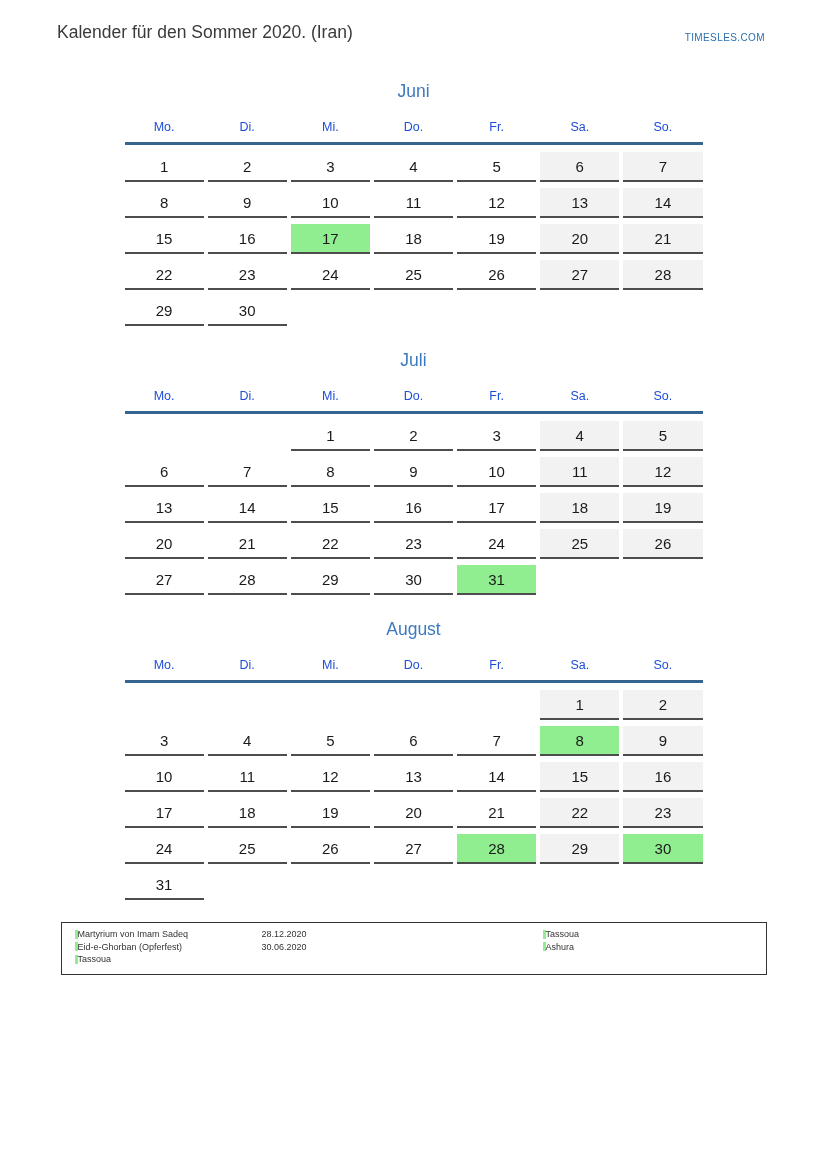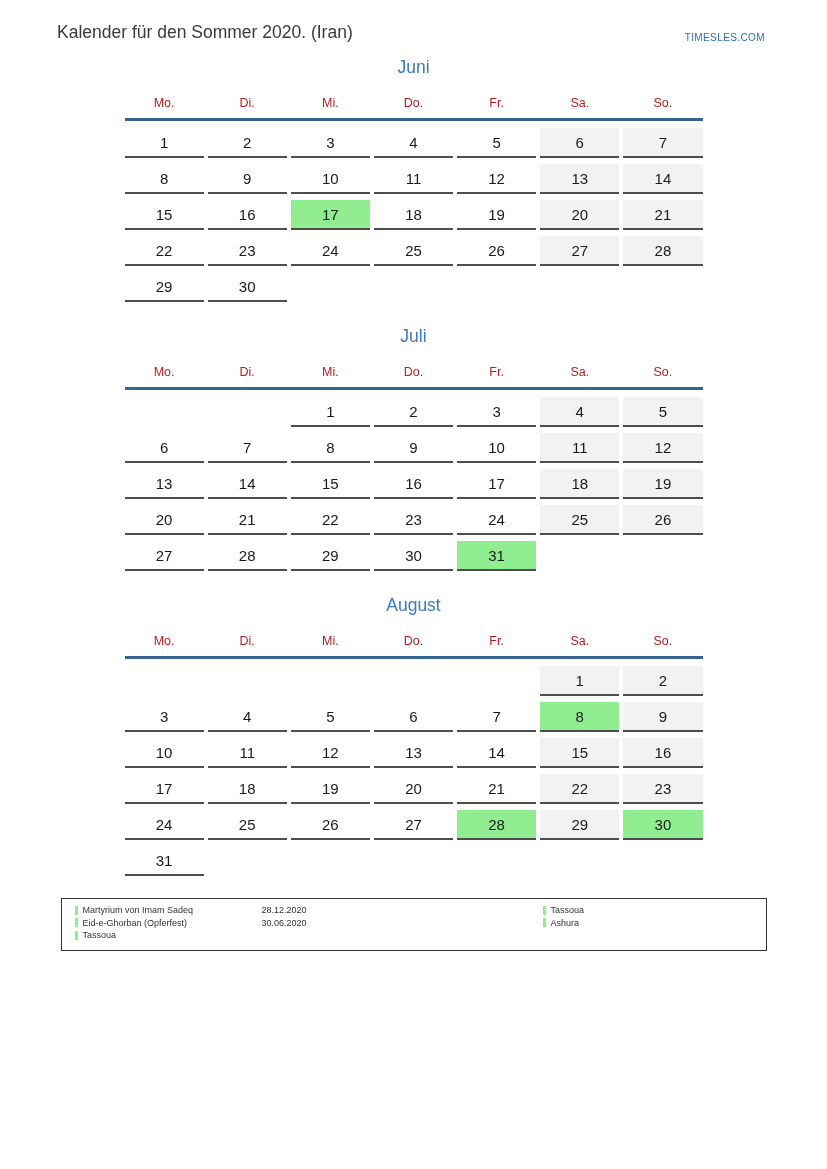--- a/index.html
+++ b/index.html
@@ -19,30 +19,30 @@
   }
   .header{
     display:flex;justify-content:space-between;align-items:flex-end;
     padding:22px 62px 0 57px;
   }
   .page-title{font-size:17.5px;color:#3a3a3a;font-weight:400;}
   .watermark{
     font-size:10px;color:#2d6fb0;letter-spacing:.4px;
     text-decoration:none;font-weight:400;
   }
-  .months{margin-top:12px;}
+  .months{margin-top:36px;}
   .month{width:578px;margin:0 auto 22px;}
   .month-title{
     text-align:center;color:var(--accent-blue);
     font-size:17.5px;line-height:24px;font-weight:400;margin-bottom:16px;
   }
   .weekdays{
     display:grid;grid-template-columns:repeat(7,1fr);column-gap:4px;
     padding-bottom:7px;border-bottom:3px solid var(--rule-blue);
-    font-size:12.5px;color:#b91c1c;text-align:center;
+    font-size:12.5px;color:#1d4ed8;text-align:center;
   }
   .weekday{line-height:16px;}
   .grid{
     display:grid;grid-template-columns:repeat(7,1fr);
     gap:6px 4px;margin-top:7px;
   }
   .cell{
     height:30px;border-bottom:2px solid var(--underline);
     display:flex;align-items:center;justify-content:center;
     font-size:15px;color:var(--text-dark);background:#fff;
@@ -50,21 +50,21 @@
   .cell.empty{border-bottom:none;background:transparent;}
   .cell.weekend{background:var(--weekend-bg);}
   .cell.holiday{background:var(--holiday-green);}
   .legend{
     width:706px;margin:18px auto 0;border:1.5px solid #333;
     padding:5px 12px 8px 13px;
     display:grid;grid-template-columns:187px 281px 112px 1fr;
     font-size:9px;color:#333;
   }
   .legend-col div{line-height:12.5px;}
-  .legend-item{display:flex;align-items:center;gap:5px;}
+  .legend-item{display:flex;align-items:center;}
   .legend-bar{width:3px;height:9px;background:var(--holiday-green);flex:none;}
 </style>
 </head>
 <body>
 
 <div class="header">
   <div class="page-title">Kalender für den Sommer 2020. (Iran)</div>
   <a class="watermark" href="#">TIMESLES.COM</a>
 </div>
 

